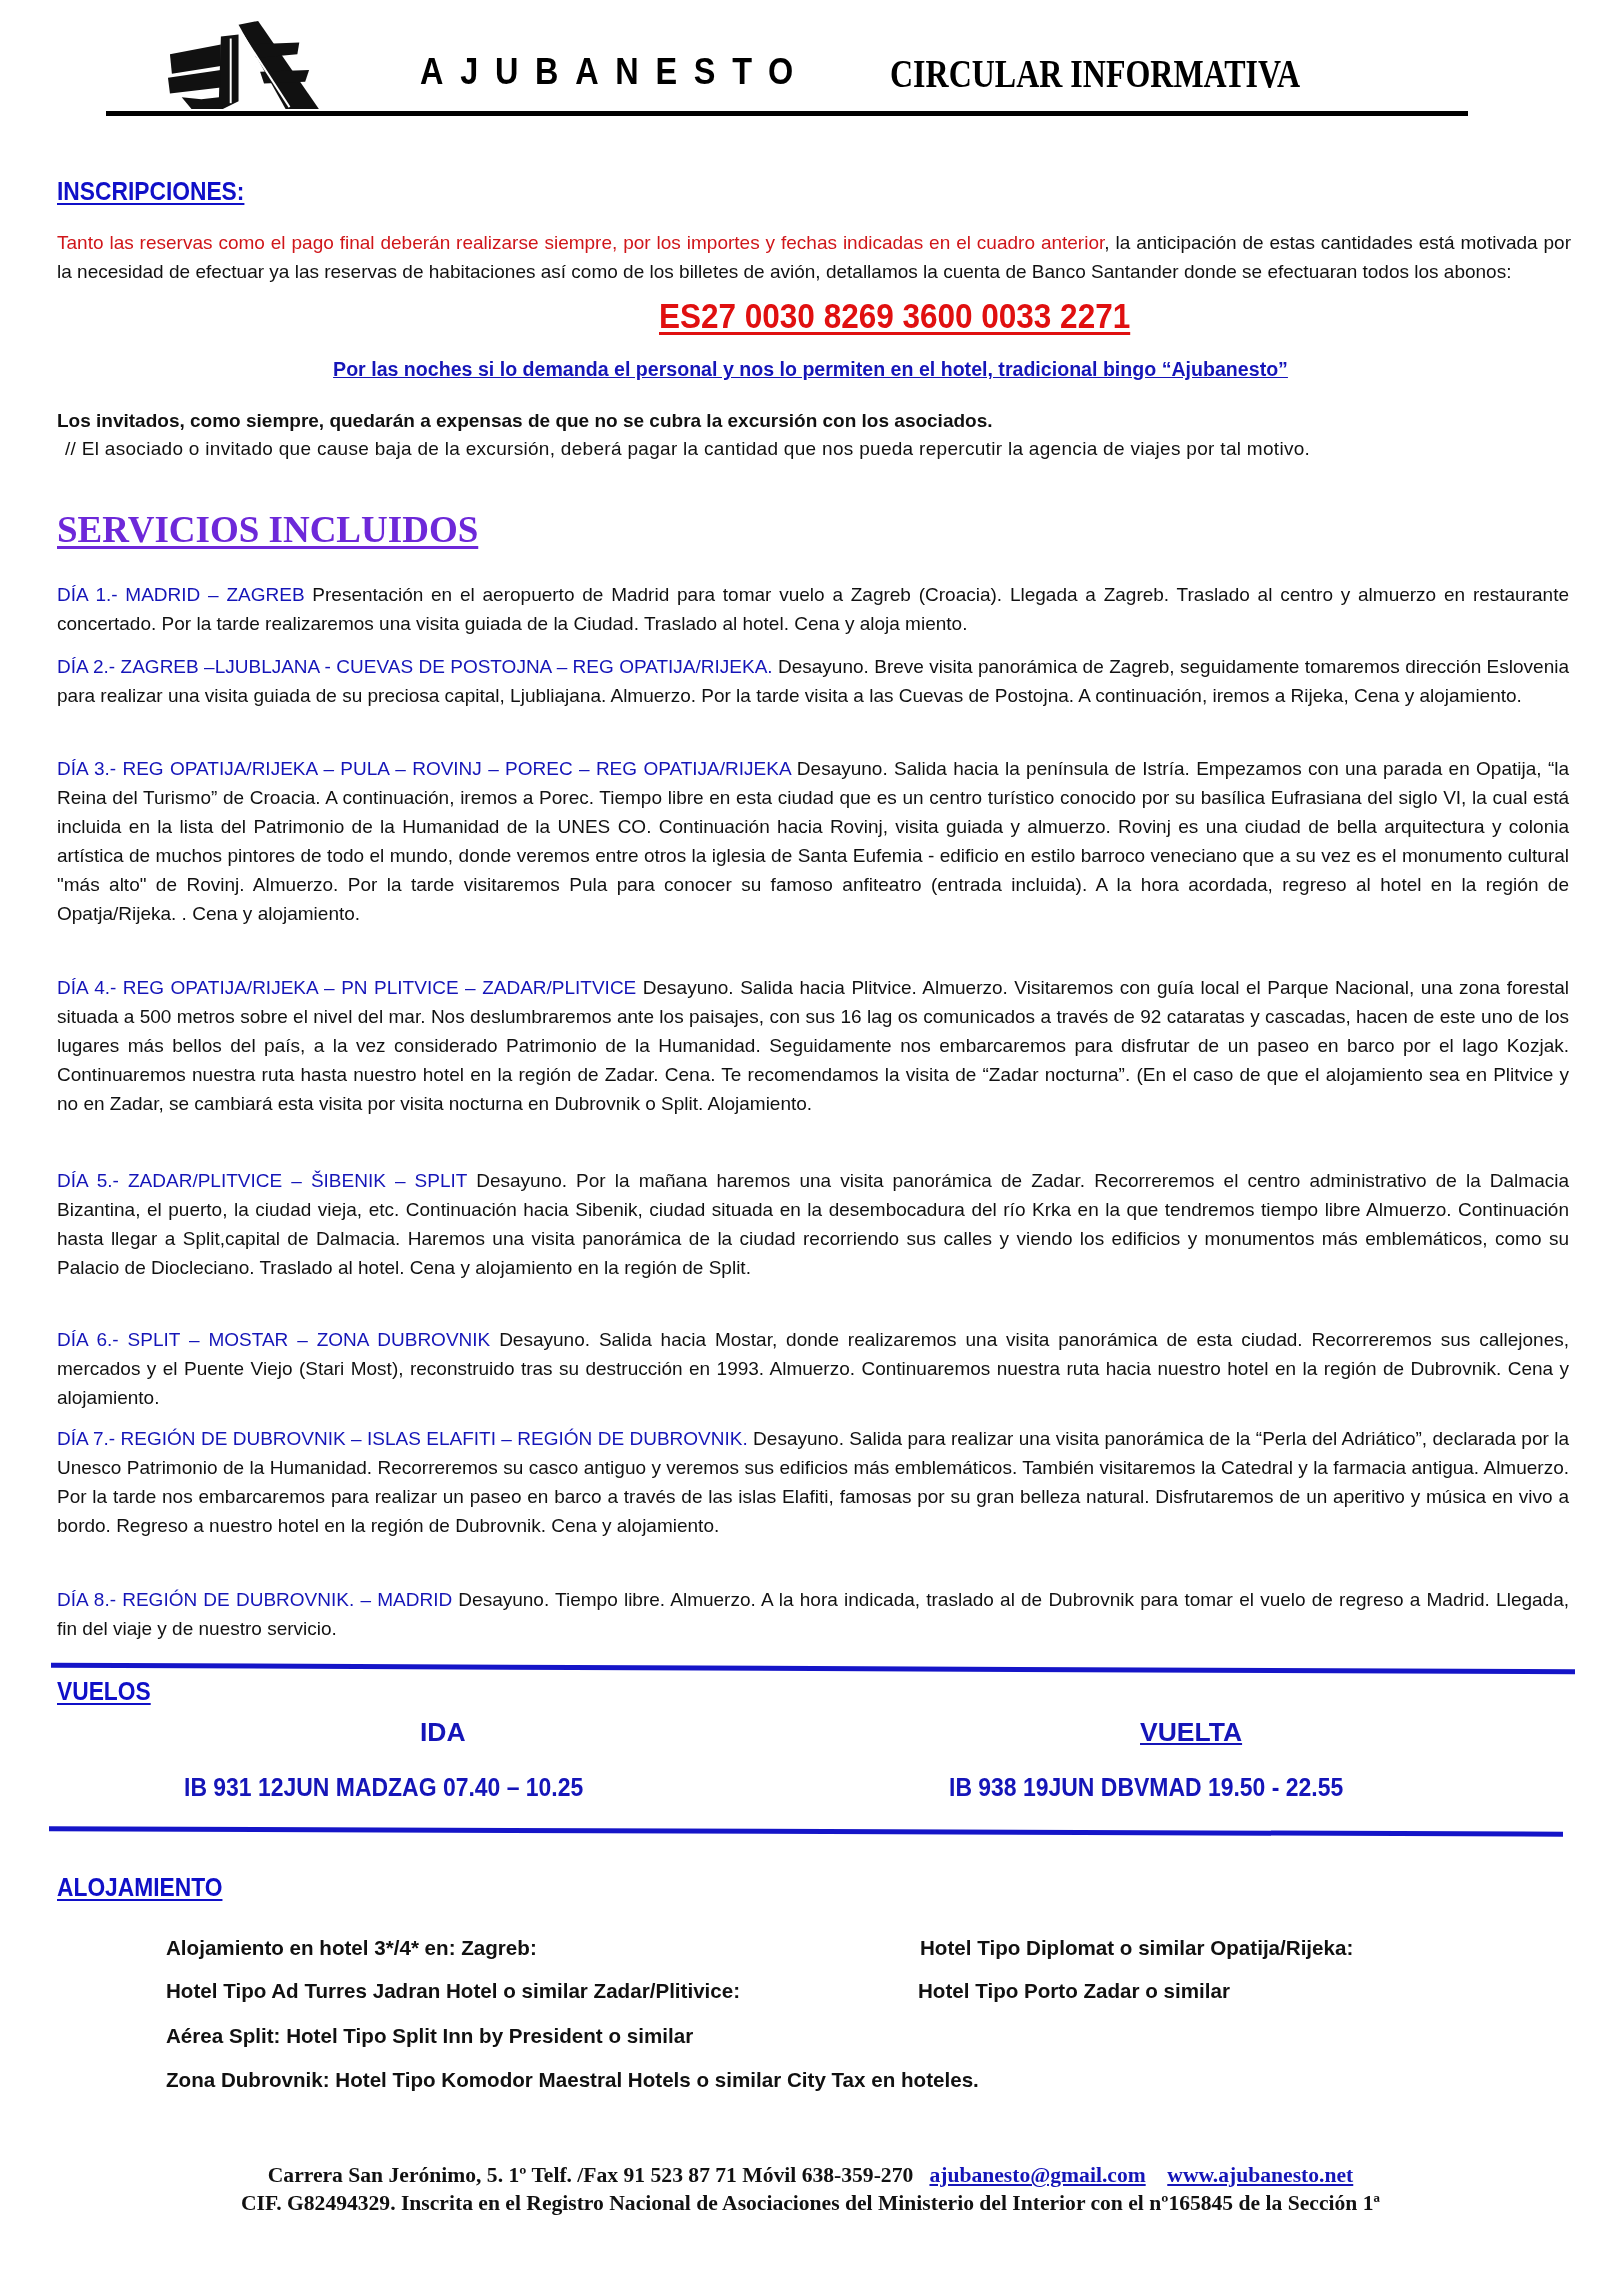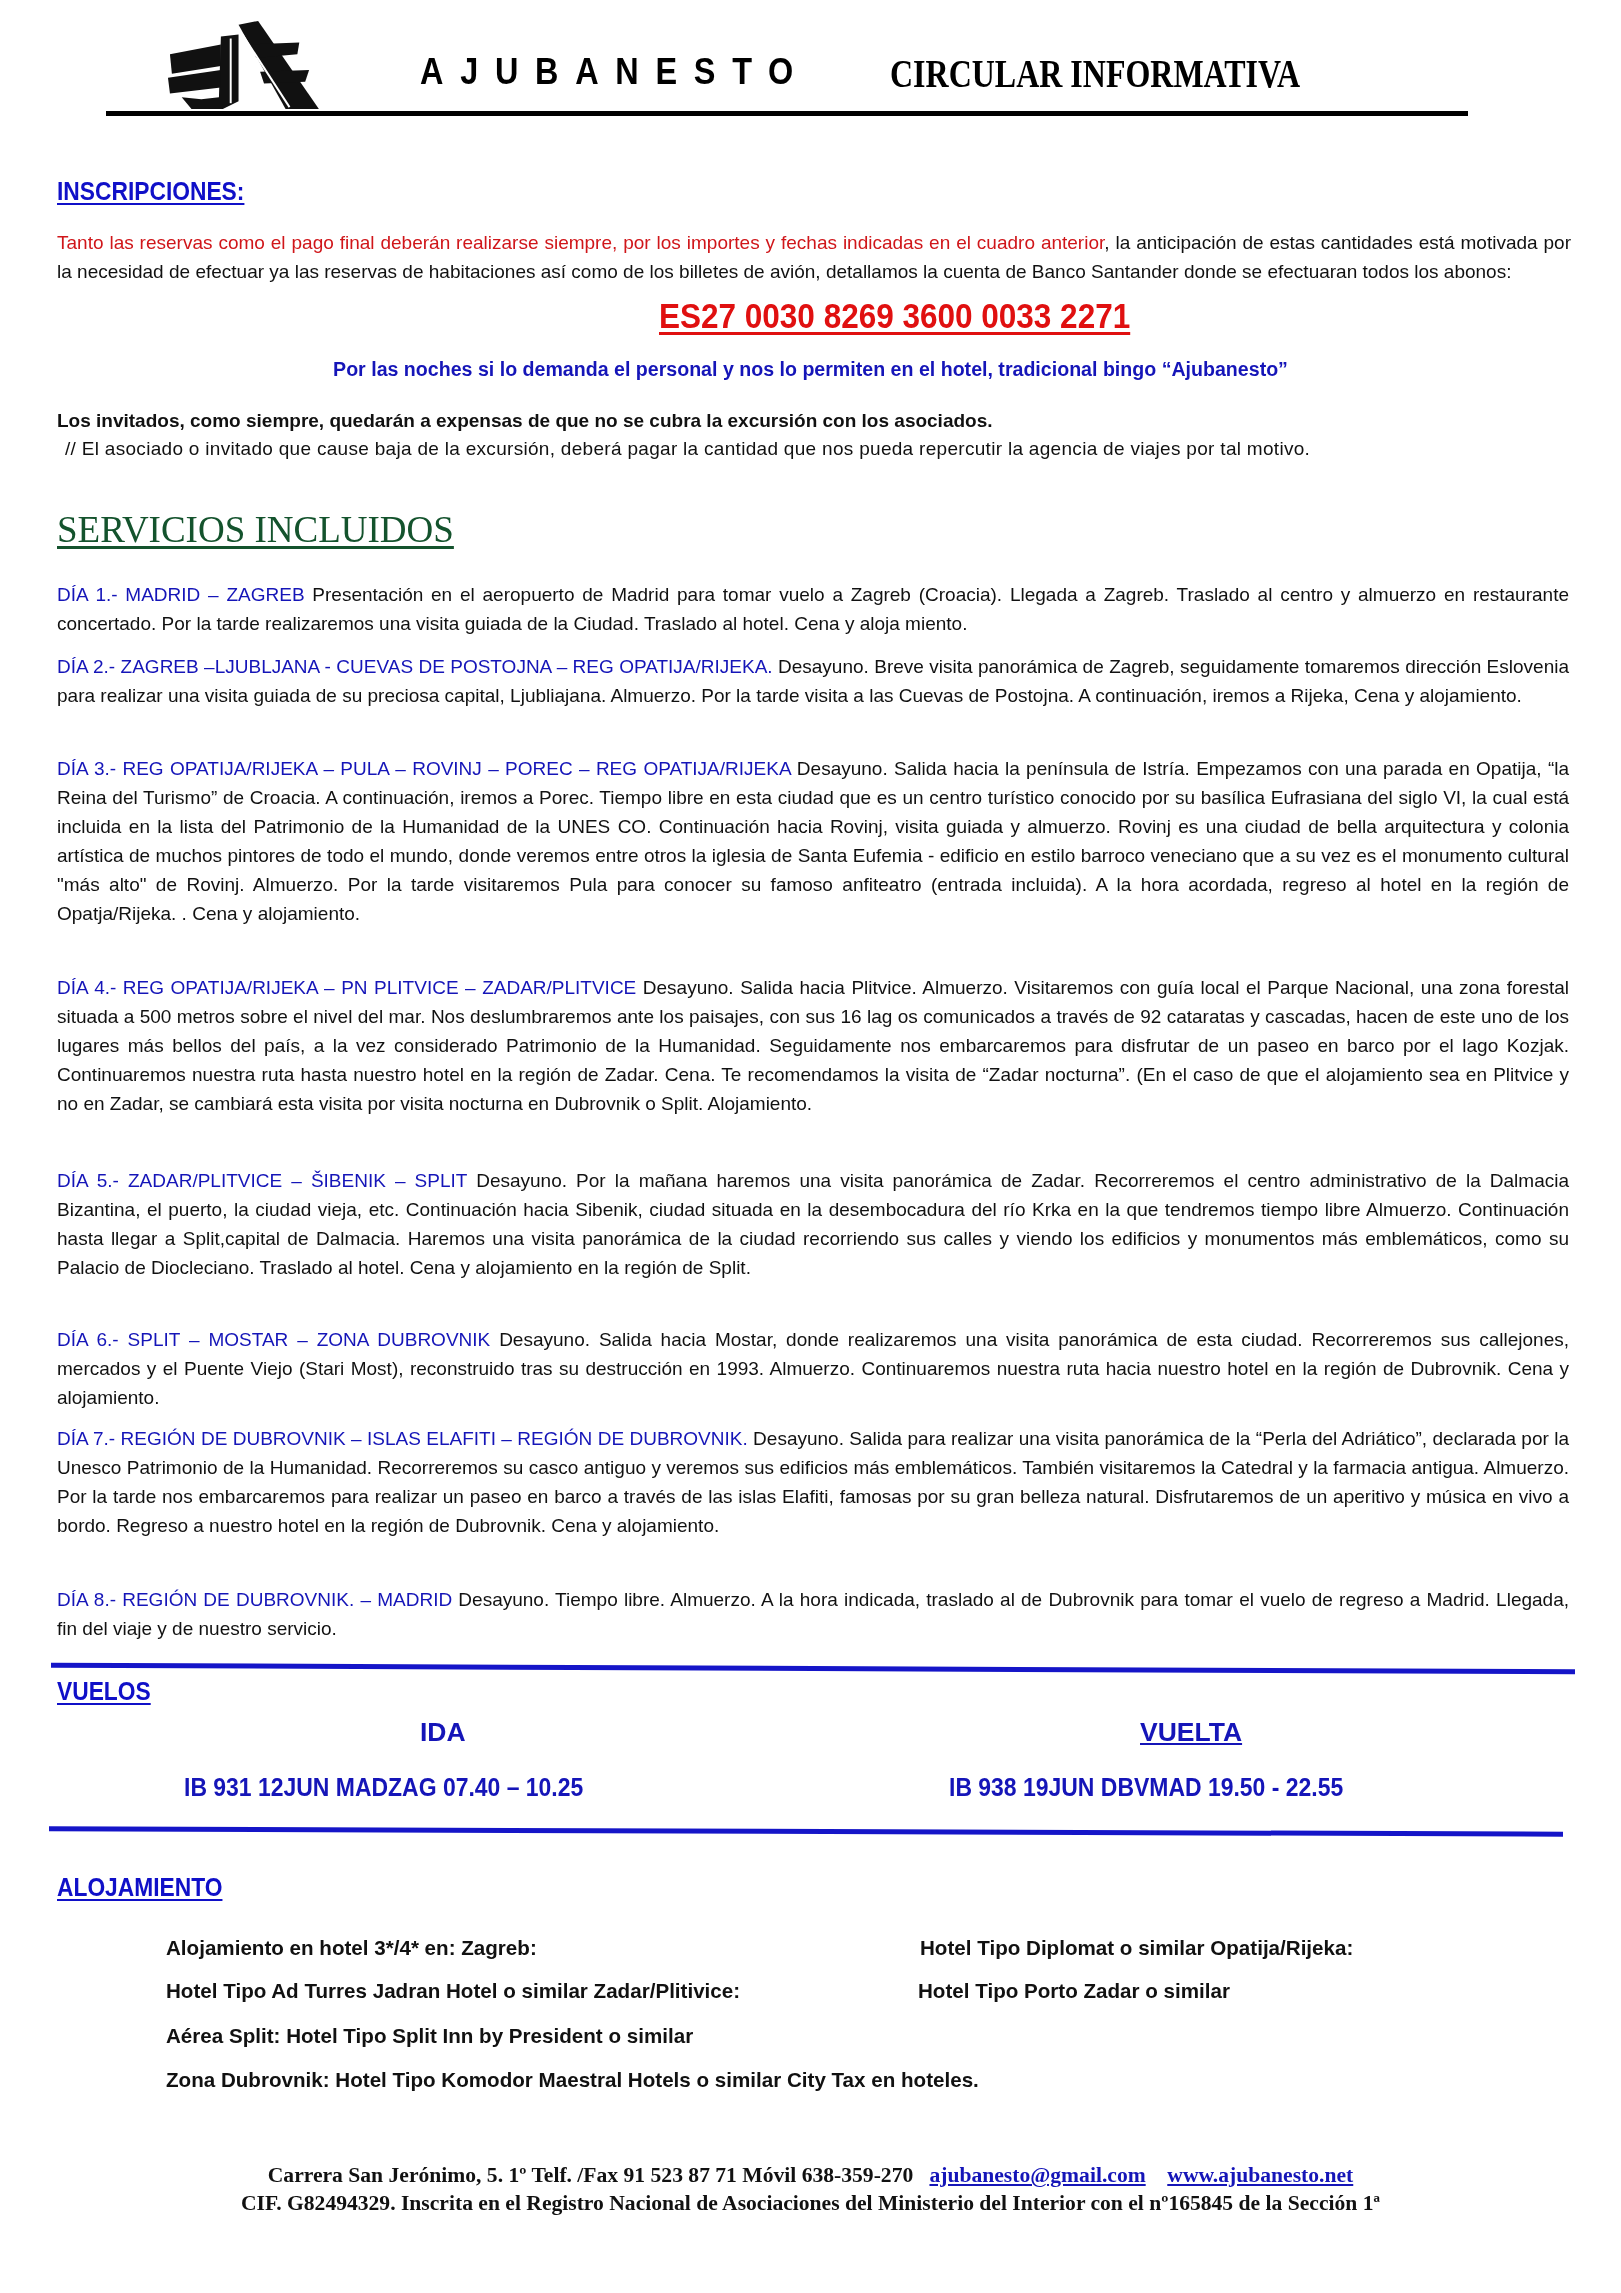--- a/index.html
+++ b/index.html
@@ -12,33 +12,33 @@
   .brand { left: 420px; top: 51px; font-family: "Liberation Sans", sans-serif; font-weight: bold;
            font-size: 36px; letter-spacing: 18.6px; color: #000; transform: scaleX(0.9); transform-origin: left; }
   .circ { left: 890px; top: 49px; font-family: "Liberation Serif", serif; font-weight: 900;
           font-size: 41px; color: #000; transform: scaleX(0.78); transform-origin: left; letter-spacing: 0px; }
   .header-rule { left: 106px; top: 111px; width: 1362px; height: 4.9px; background: #000; }
 
   
   .h-small { font-family: "Liberation Sans", sans-serif; font-weight: bold; color: #1010c8;
              text-decoration: underline; text-underline-offset: 2.9px; font-size: 26.5px;
              transform: scaleX(0.86); transform-origin: left; }
-  .h-serif { font-family: "Liberation Serif", serif; font-weight: normal; color: #14532d;
+  .h-serif { font-family: "Liberation Serif", serif; font-weight: bold; color: #6d28d9;
              text-decoration: underline; text-decoration-thickness: 2.9px; text-underline-offset: 3.9px; font-size: 37px; }
 
   .para { font-family: "Liberation Sans", sans-serif; font-weight: normal; font-size: 19px; line-height: 29px;
           text-align: justify; color: #111; }
   .red { color: #d0161a; }
   .blue { color: #1515b8; }
 
   .iban { font-family: "Liberation Sans", sans-serif; font-weight: bold; color: #e01010; font-size: 35px;
           text-decoration: underline; text-underline-offset: 3.9px; transform: scaleX(0.9); transform-origin: left; }
 
   .bingo { left: 0; width: 1621px; text-align: center; top: 358px; font-family: "Liberation Sans", sans-serif;
-           font-weight: bold; font-size: 19.6px; color: #1515b8; }
+           font-weight: bold; font-size: 19.6px; color: #1515b8; text-decoration: underline; }
   .line1 { left: 57px; top: 410px; font-family: "Liberation Sans", sans-serif; font-weight: bold; font-size: 19px; }
   .line2 { left: 65px; top: 438px; font-family: "Liberation Sans", sans-serif; font-size: 19px; letter-spacing: 0.3px; }
 
   .day { left: 57px; width: 1512px; }
 
   .blue-rule { height: 4.9px; background: #1515c8; }
 
   .flight-h { font-family: "Liberation Sans", sans-serif; font-weight: bold; color: #1515b8; font-size: 26.5px; }
   .flight-v { font-family: "Liberation Sans", sans-serif; font-weight: bold; color: #1515b8; font-size: 25.5px;
               transform: scaleX(0.9); transform-origin: left; }

